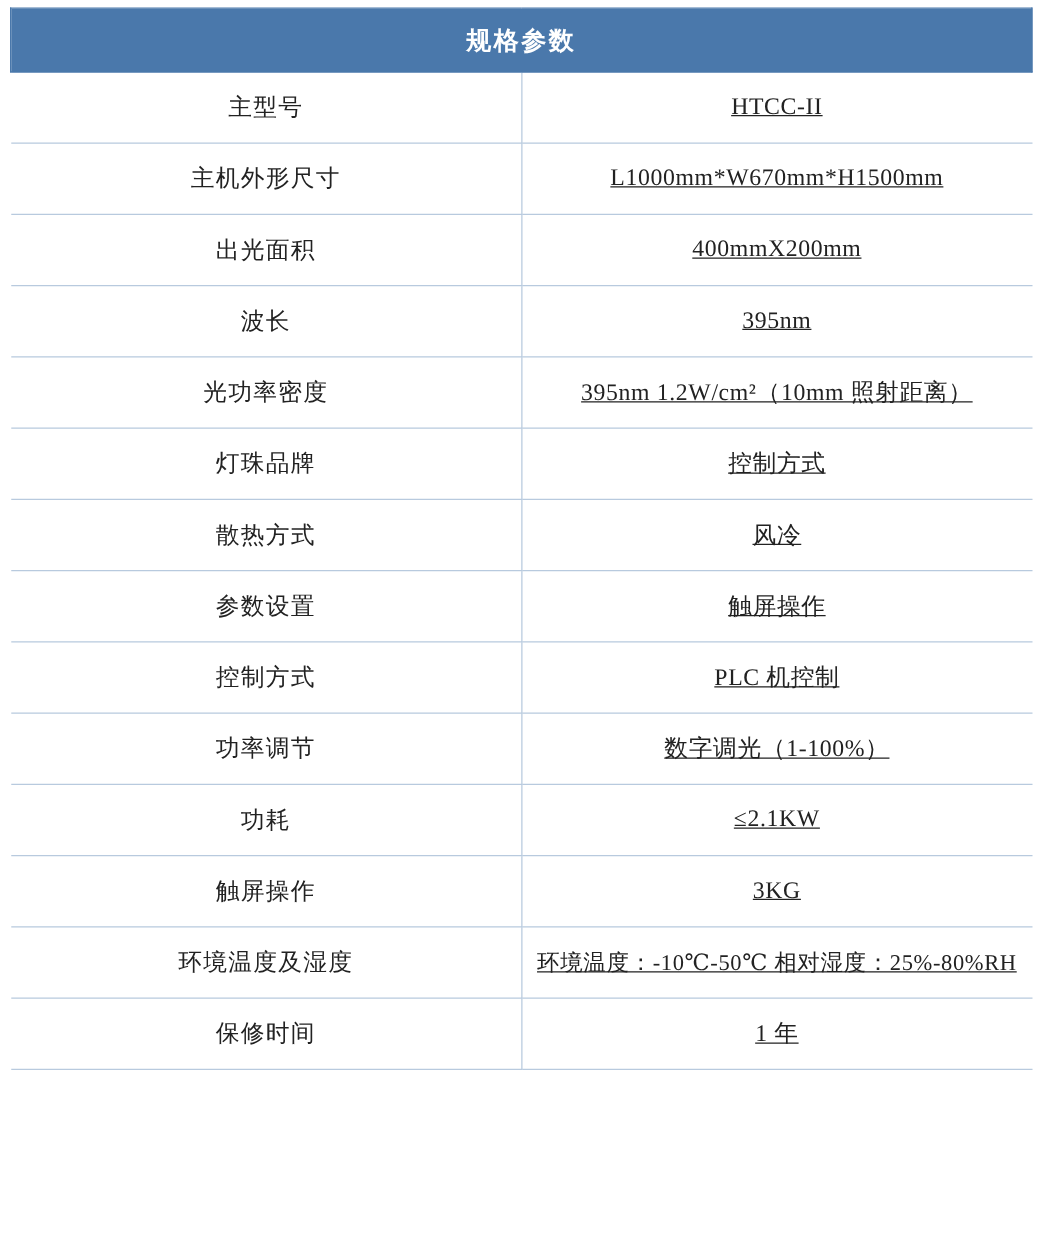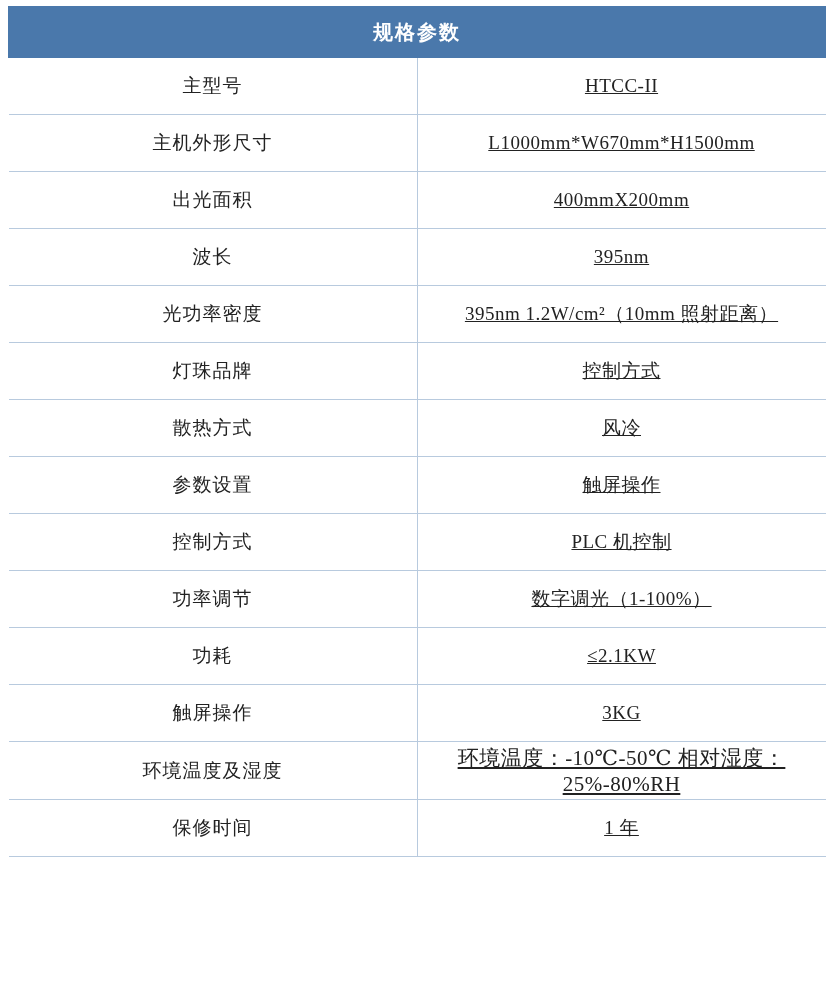--- a/index.html
+++ b/index.html
@@ -52,21 +52,21 @@
   }
   table.spec-table td.param-value {
     font-family: "Liberation Serif", "DejaVu Serif", serif;
     letter-spacing: 0.5px;
     text-decoration: underline;
   }
   table.spec-table tr:last-child td {
     border-bottom: 1px solid #b8cade;
   }
   table.spec-table tr.row-small td.param-value {
-    font-size: 21px;
+    font-size: 18px;
   }
 </style>
 </head>
 <body>
 
 <div class="spec-table-wrap">
   <table class="spec-table">
     <tbody>
       <tr class="header-row">
         <th colspan="2">规格参数</th>

